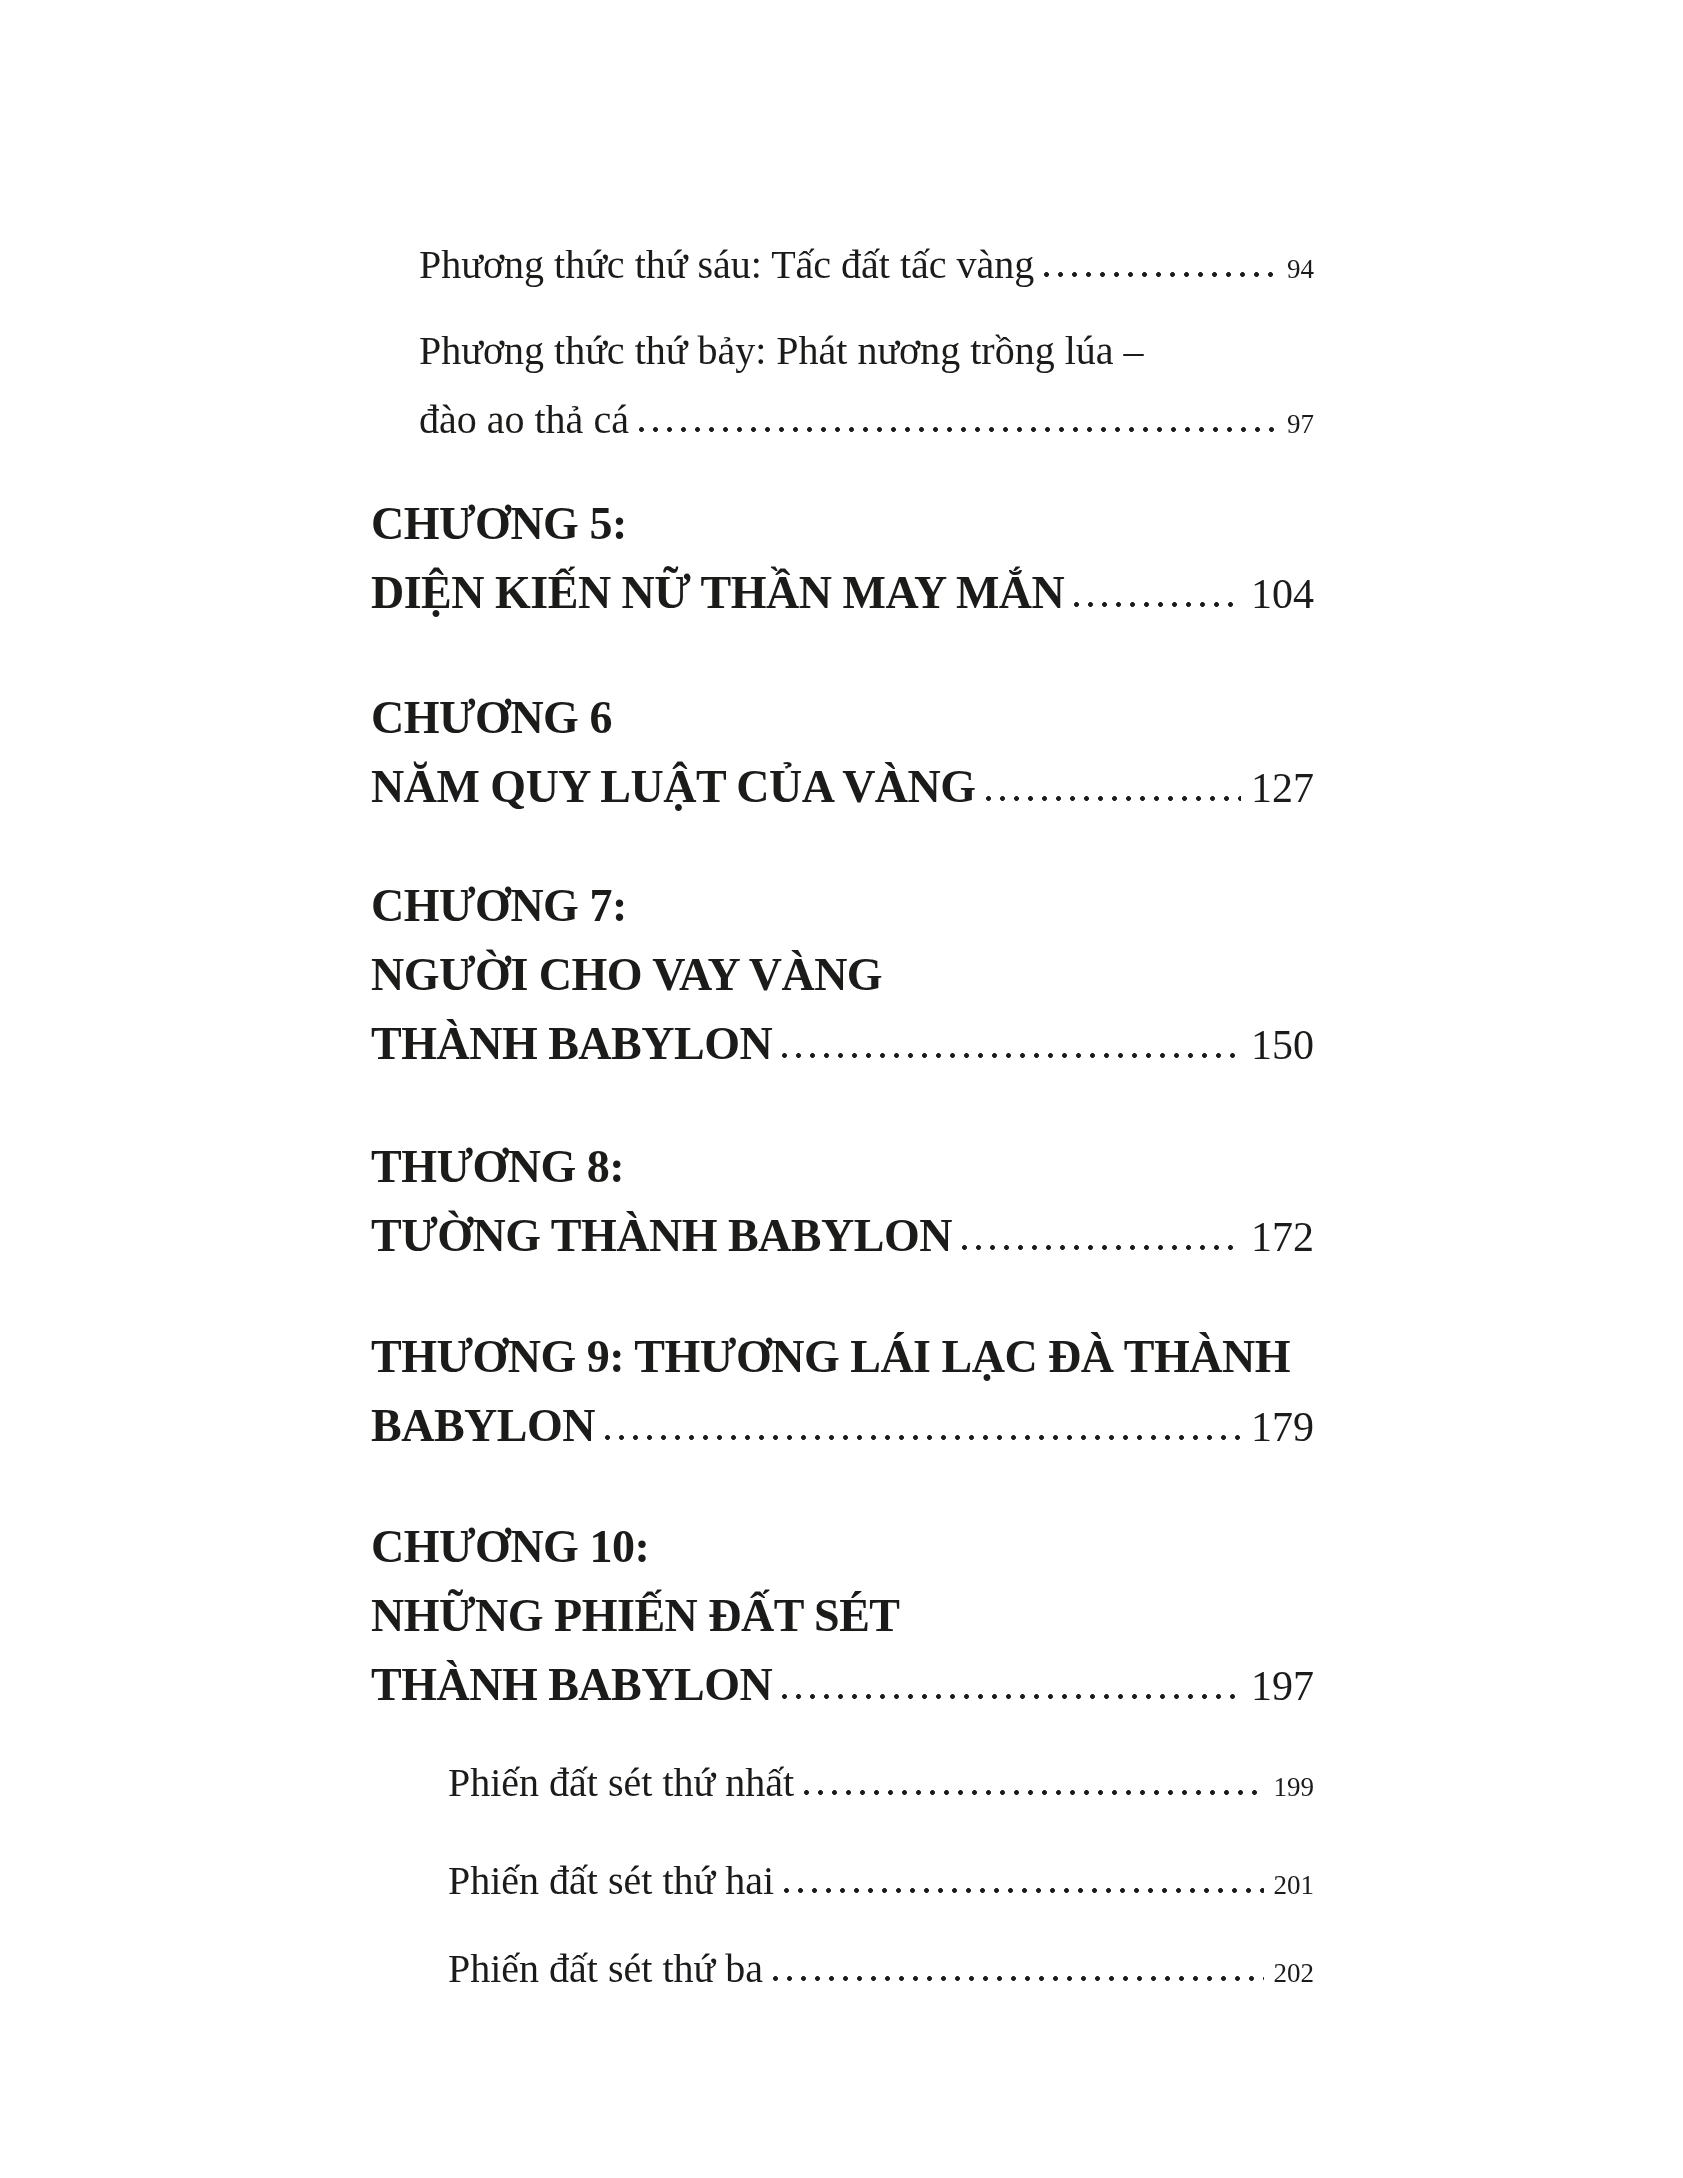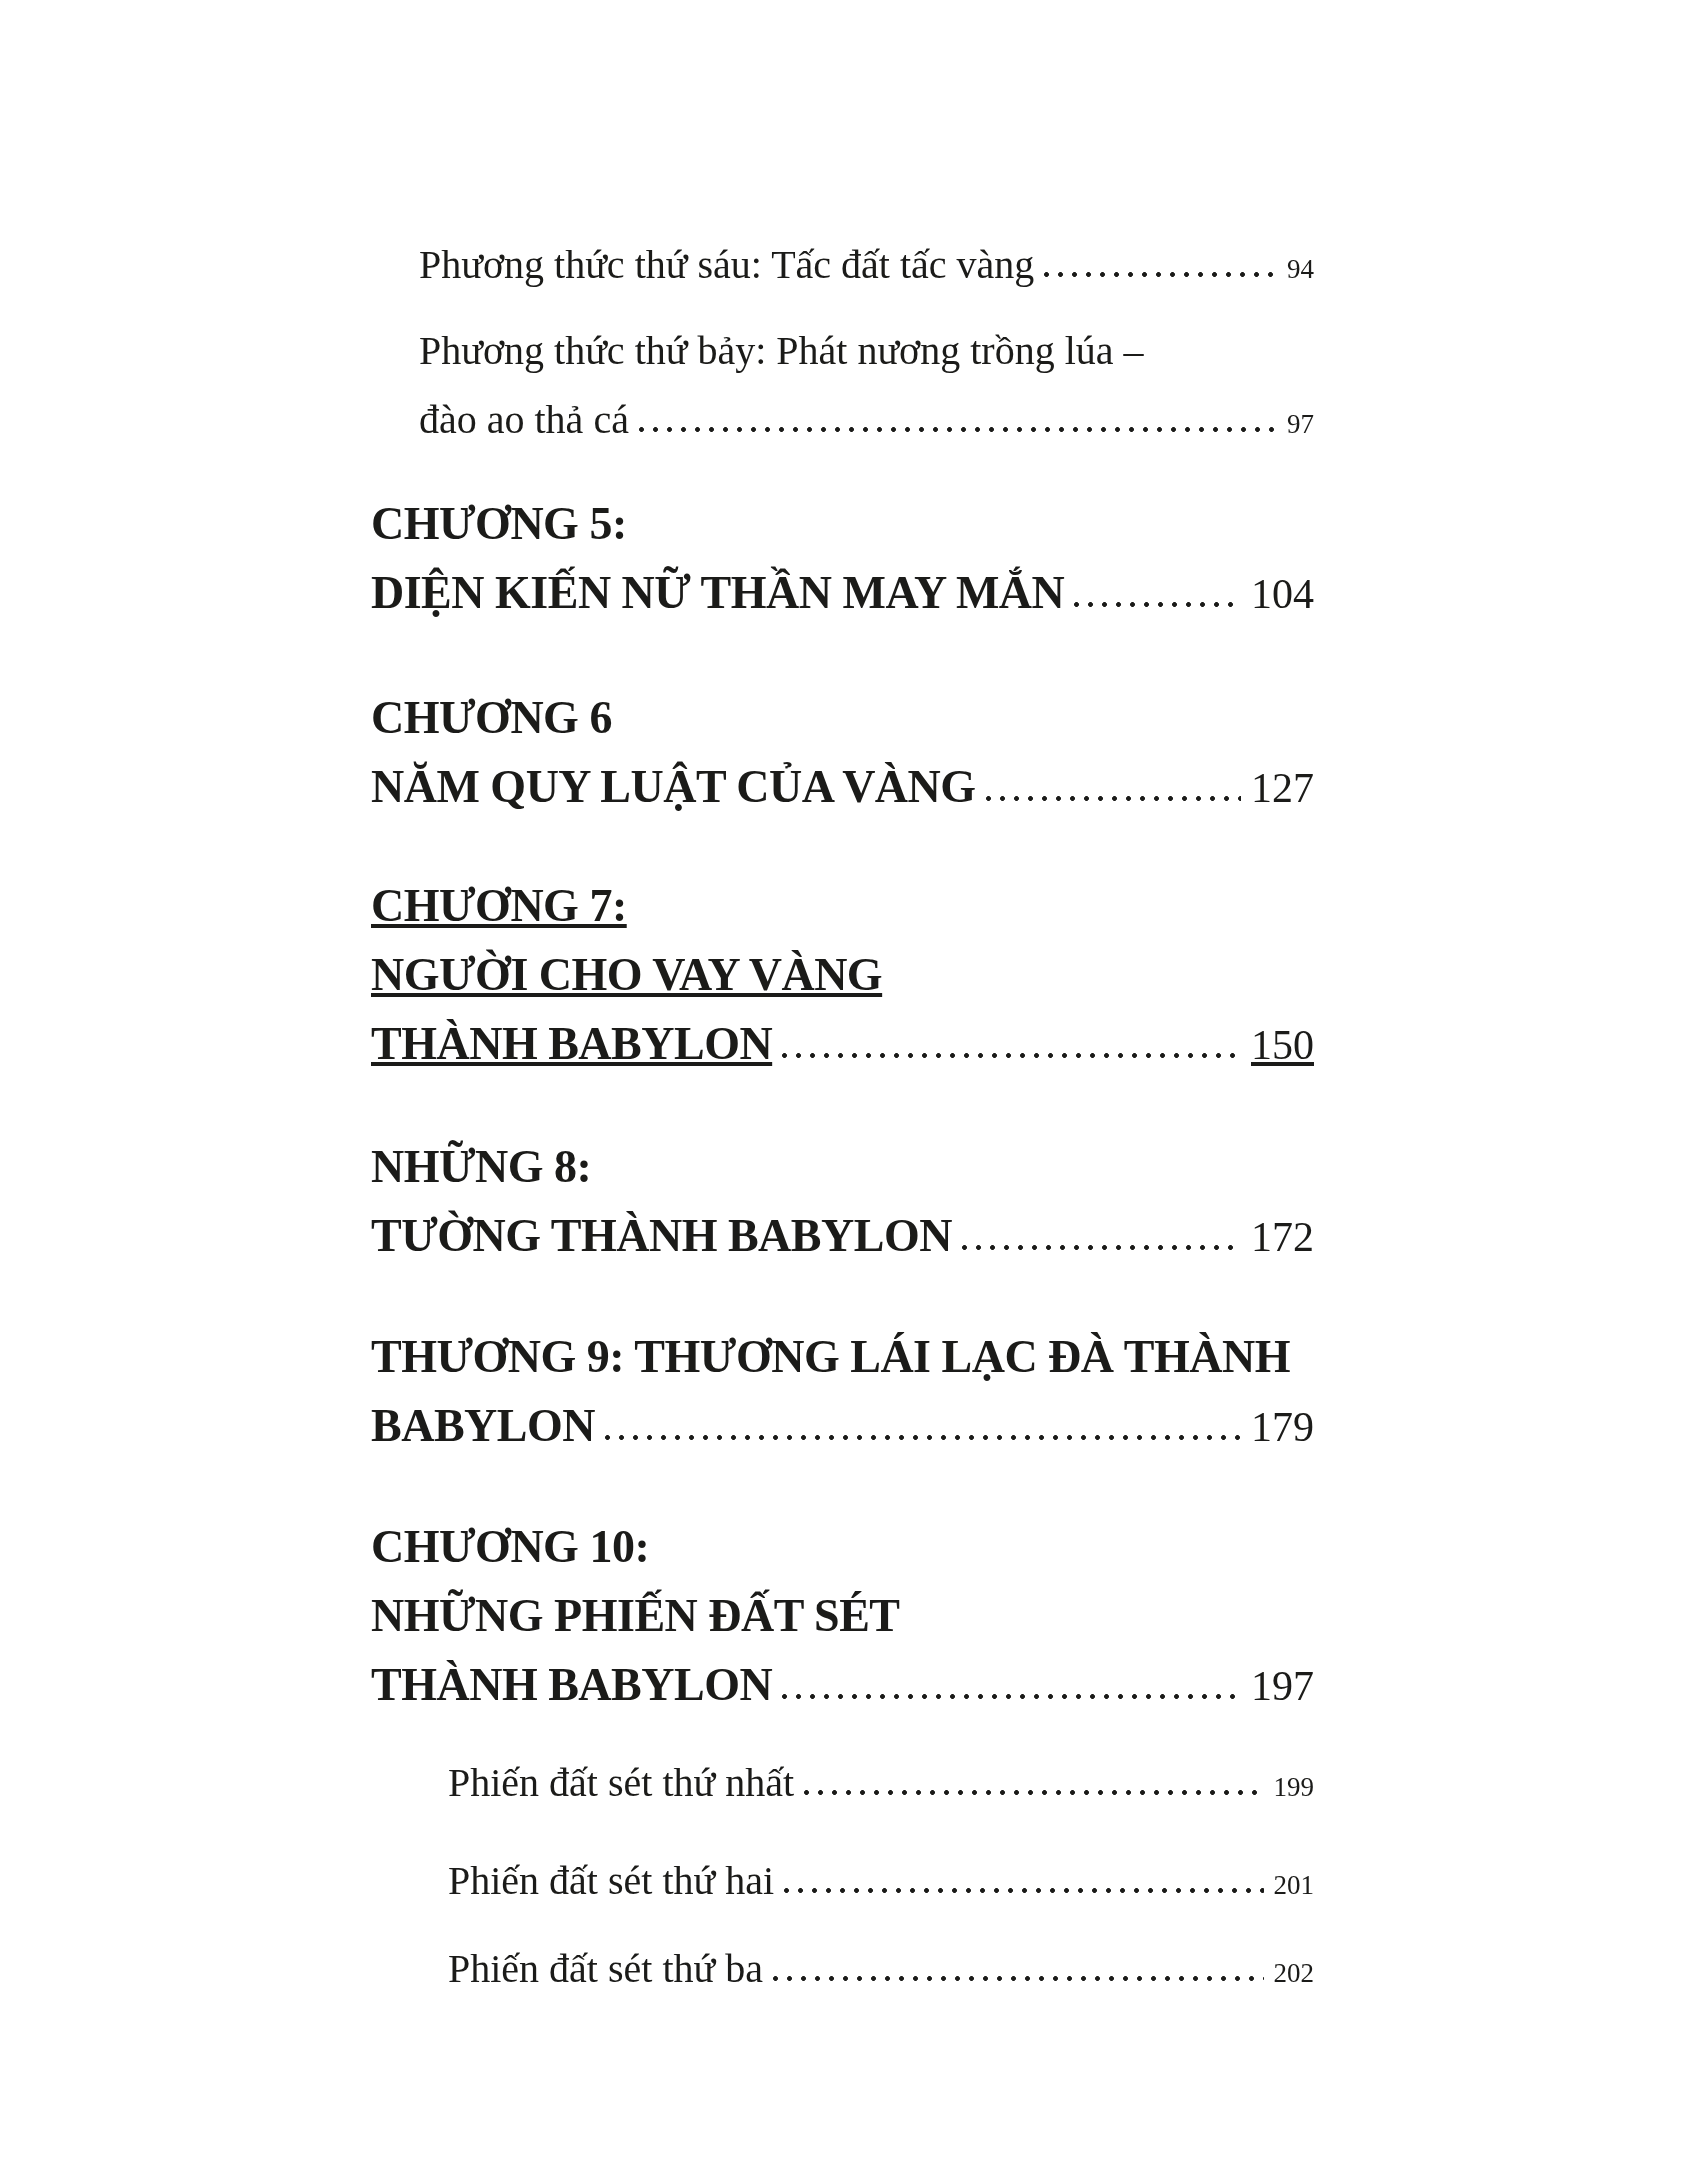--- a/index.html
+++ b/index.html
@@ -58,21 +58,21 @@
     margin: 0 10px 0 9px;
     background-image: radial-gradient(circle at 3.5px 3.5px, #1b1b19 2.1px, rgba(0,0,0,0) 2.7px);
     background-size: 14px 7px;
     background-repeat: repeat-x;
     background-position: left bottom;
   }
   
   .mt12 { margin-top: 12px; font-family: Liberation Serif, serif; }
   .mt30 { margin-top: 30px; }
   .mt55 { margin-top: 54px; }
-  .mt48 { margin-top: 48px; text-decoration: underline; }
+  .mt48 { margin-top: 48px; }
   .mt53 { margin-top: 52px; }
   .mt50 { margin-top: 50px; }
   .mt51 { margin-top: 50px; }
   .mt27 { margin-top: 27px; }
   .mt24 { margin-top: 24px; }
   .mt14 { margin-top: 14px; }
 </style>
 </head>
 <body>
 
@@ -129,21 +129,21 @@
       </div>
       <div class="line">
         <span class="label">THÀNH BABYLON</span>
         <span class="leader"></span>
         <span class="page-num">150</span>
       </div>
     </div>
 
     <div class="entry chapter mt53">
       <div class="line">
-        <span class="label">NHỮNG 8:</span>
+        <span class="label">THƯƠNG 8:</span>
       </div>
       <div class="line">
         <span class="label">TƯỜNG THÀNH BABYLON</span>
         <span class="leader"></span>
         <span class="page-num">172</span>
       </div>
     </div>
 
     <div class="entry chapter mt50">
       <div class="line">

